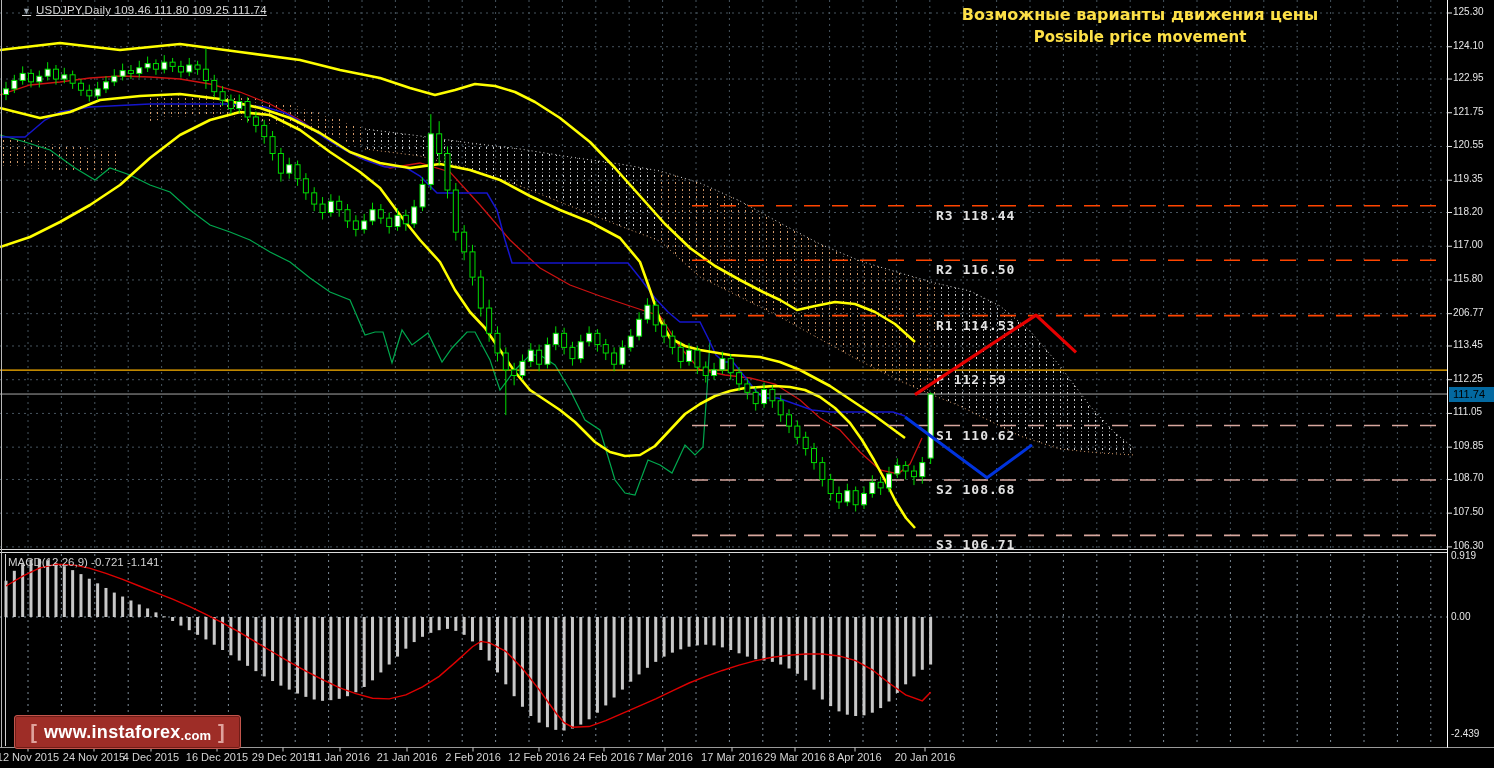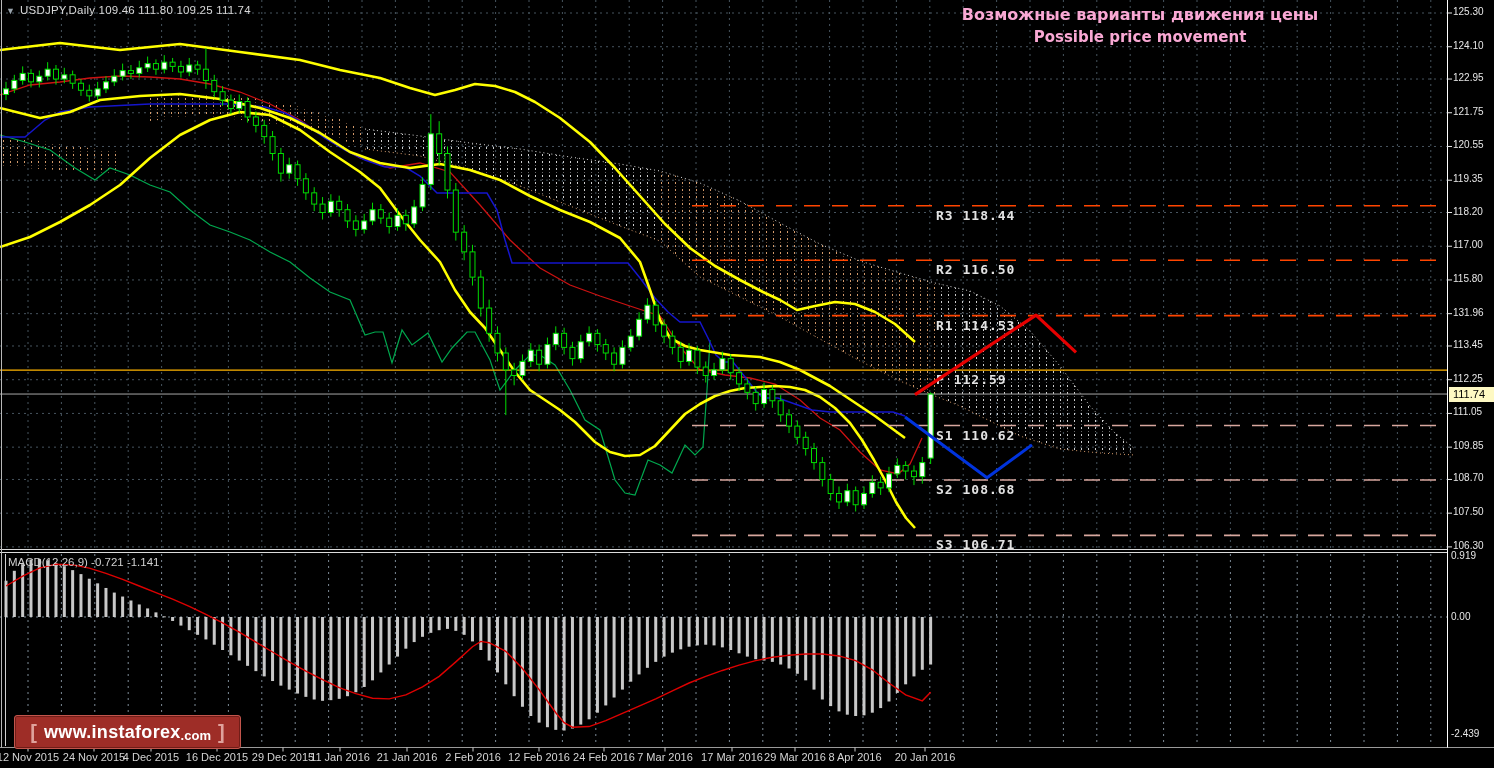--- a/index.html
+++ b/index.html
@@ -1,36 +1,36 @@
 <!DOCTYPE html>
 <html><head>
 <meta charset="utf-8">
 <style>
   * { margin:0; padding:0; box-sizing:border-box; }
   html,body { width:1494px; height:768px; background:#000; overflow:hidden;
               font-family:"Liberation Sans", sans-serif; }
   #stage { position:relative; width:1494px; height:768px; background:#000; }
   #chart-svg { position:absolute; left:0; top:0; }
   .ovl { position:absolute; white-space:nowrap; }
-  #symbol-info { left:6px; top:4px; color:#d8d8d8; font-size:11.5px; letter-spacing:.2px; }
+  #symbol-info { left:22px; top:4px; color:#d8d8d8; font-size:11.5px; letter-spacing:.2px;text-decoration:underline; }
   #symbol-info .tri { color:#9aa4ad; font-size:9px; margin-right:5px; }
-  #annotation { left:935px; top:5px; width:410px; text-align:center; color:#f9a8d4;
+  #annotation { left:935px; top:5px; width:410px; text-align:center; color:#fde047;
                 font-family:"DejaVu Sans", sans-serif; font-weight:bold; }
   #annotation .l1 { font-size:16px; }
   #annotation .l2 { font-size:15px; margin-top:4px; }
   #macd-label { left:8px; top:556px; color:#d0d0d0; font-size:11.5px; }
   #watermark { left:14px; top:715px; width:227px; height:34px; background:#9e2d27;
                border:1px solid #c2554c; border-radius:3px; box-shadow:0 0 0 1px #701d18 inset;
                display:flex; align-items:center; justify-content:center; color:#fff; }
   #watermark .br { color:#dfa29c; font-size:20px; font-weight:bold; padding:0 7px; }
   #watermark .main { font-size:18px; font-weight:bold; letter-spacing:.3px; }
   #watermark .com { font-size:13px; font-weight:bold; align-self:center; margin-top:6px; }
   .axis-label { position:absolute; color:#e6e6e6; font-size:10px; }
   .date-label { position:absolute; color:#d4d4d4; font-size:11px; transform:translateX(-50%); top:751px; }
-  #cur-price-tag { position:absolute; left:1449px; width:45px; height:15px; background:#fef9c3;
+  #cur-price-tag { position:absolute; left:1449px; width:45px; height:15px; background:#0369a1;
                    color:#000; font-size:11px; text-align:left; padding-left:4px; line-height:15px; }
 </style>
 </head>
 <body>
 
 <div id="stage">
   <svg id="chart-svg" width="1494" height="768" viewBox="0 0 1494 768">
     <defs>
       <pattern id="hatchW" width="7" height="7" patternUnits="userSpaceOnUse">
         <line x1="3.5" y1="0" x2="3.5" y2="4.5" stroke="#cfcfcf" stroke-width="1" stroke-dasharray="2,2"></line>
@@ -811,21 +811,21 @@
   <div id="price-axis">
       <div class="axis-label" style="left: 1453px; top: 6px;">125.30</div>
       <div class="axis-label" style="left: 1453px; top: 39.72px;">124.10</div>
       <div class="axis-label" style="left: 1453px; top: 72.035px;">122.95</div>
       <div class="axis-label" style="left: 1453px; top: 105.755px;">121.75</div>
       <div class="axis-label" style="left: 1453px; top: 139.475px;">120.55</div>
       <div class="axis-label" style="left: 1453px; top: 173.195px;">119.35</div>
       <div class="axis-label" style="left: 1453px; top: 205.51px;">118.20</div>
       <div class="axis-label" style="left: 1453px; top: 239.23px;">117.00</div>
       <div class="axis-label" style="left: 1453px; top: 272.95px;">115.80</div>
-      <div class="axis-label" style="left: 1453px; top: 306.67px;">131.96</div>
+      <div class="axis-label" style="left: 1453px; top: 306.67px;">206.77</div>
       <div class="axis-label" style="left: 1453px; top: 338.985px;">113.45</div>
       <div class="axis-label" style="left: 1453px; top: 372.705px;">112.25</div>
       <div class="axis-label" style="left: 1453px; top: 406.425px;">111.05</div>
       <div class="axis-label" style="left: 1453px; top: 440.145px;">109.85</div>
       <div class="axis-label" style="left: 1453px; top: 472.46px;">108.70</div>
       <div class="axis-label" style="left: 1453px; top: 506.18px;">107.50</div>
       <div class="axis-label" style="left: 1453px; top: 539.9px;">106.30</div>
       <div class="axis-label" style="left: 1451px; top: 550.346px;">0.919</div>
       <div class="axis-label" style="left: 1451px; top: 611px;">0.00</div>
       <div class="axis-label" style="left: 1451px; top: 728.084px;">-2.439</div>

